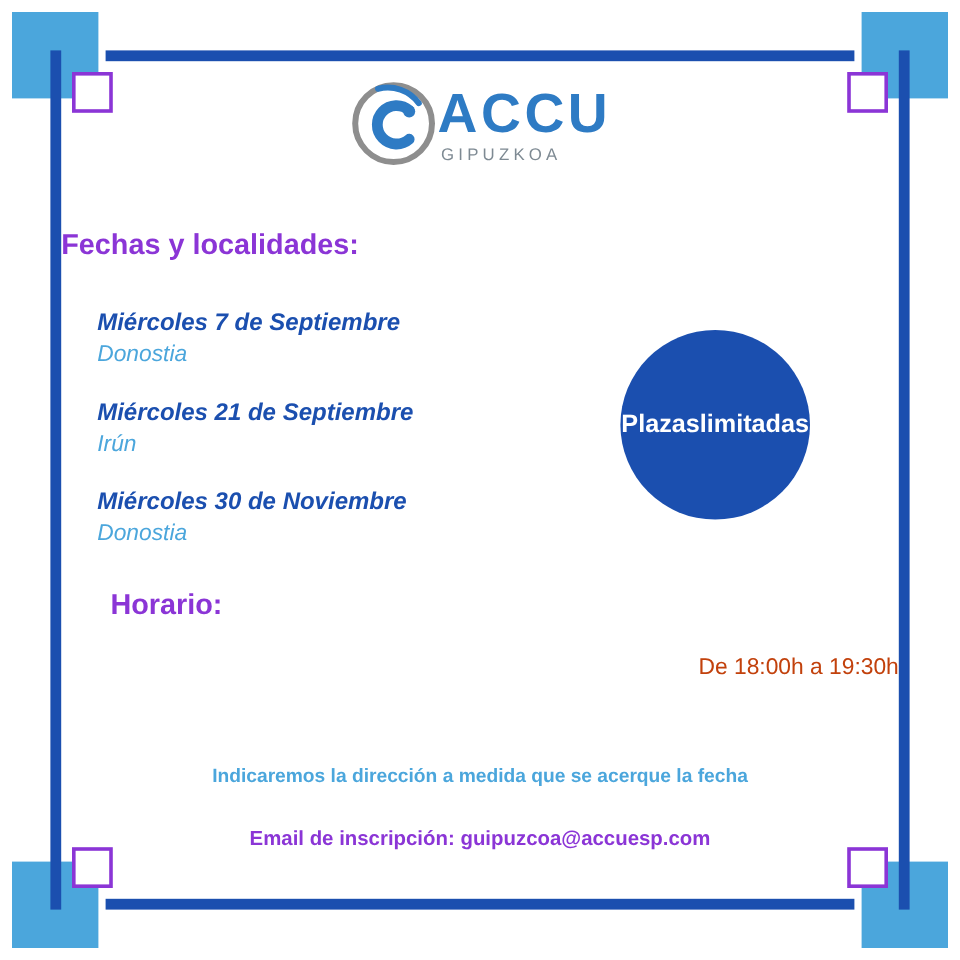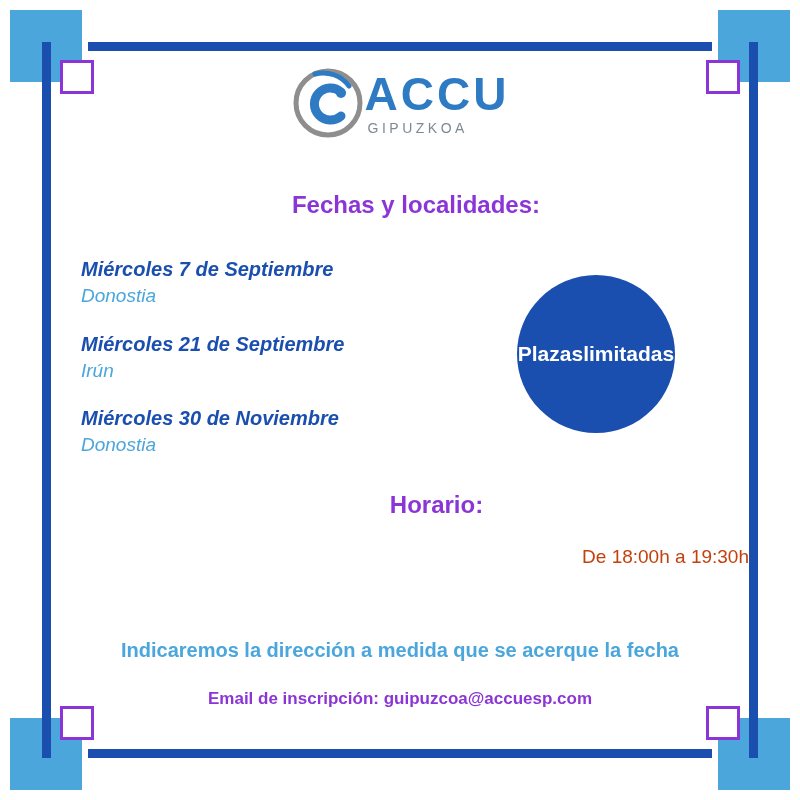--- a/index.html
+++ b/index.html
@@ -120,22 +120,21 @@
     letter-spacing: 3.5px;
     color: #7E8A93;
     margin-top: 4px;
     margin-left: 3px;
   }
 
   
   .heading-purple {
     color: #8B35D6;
     font-weight: bold;
-    text-align: center;
-    margin-left: 32px;
+    text-align: left;
   }
 
   .fechas-title {
     position: absolute;
     top: 140px;
     left: 0;
     right: 0;
     font-size: 24px;
   }
 
@@ -201,21 +200,21 @@
     left: 0;
     right: 0;
     font-size: 24px;
   }
   .lugar-value {
     position: absolute;
     top: 588px;
     left: 0;
     right: 0;
     text-align: center;
-    font-size: 20px;
+    font-size: 16px;
     font-weight: bold;
     color: #4BA6DC;
   }
   .email-line {
     position: absolute;
     top: 638px;
     left: 0;
     right: 0;
     text-align: center;
     font-size: 17px;

